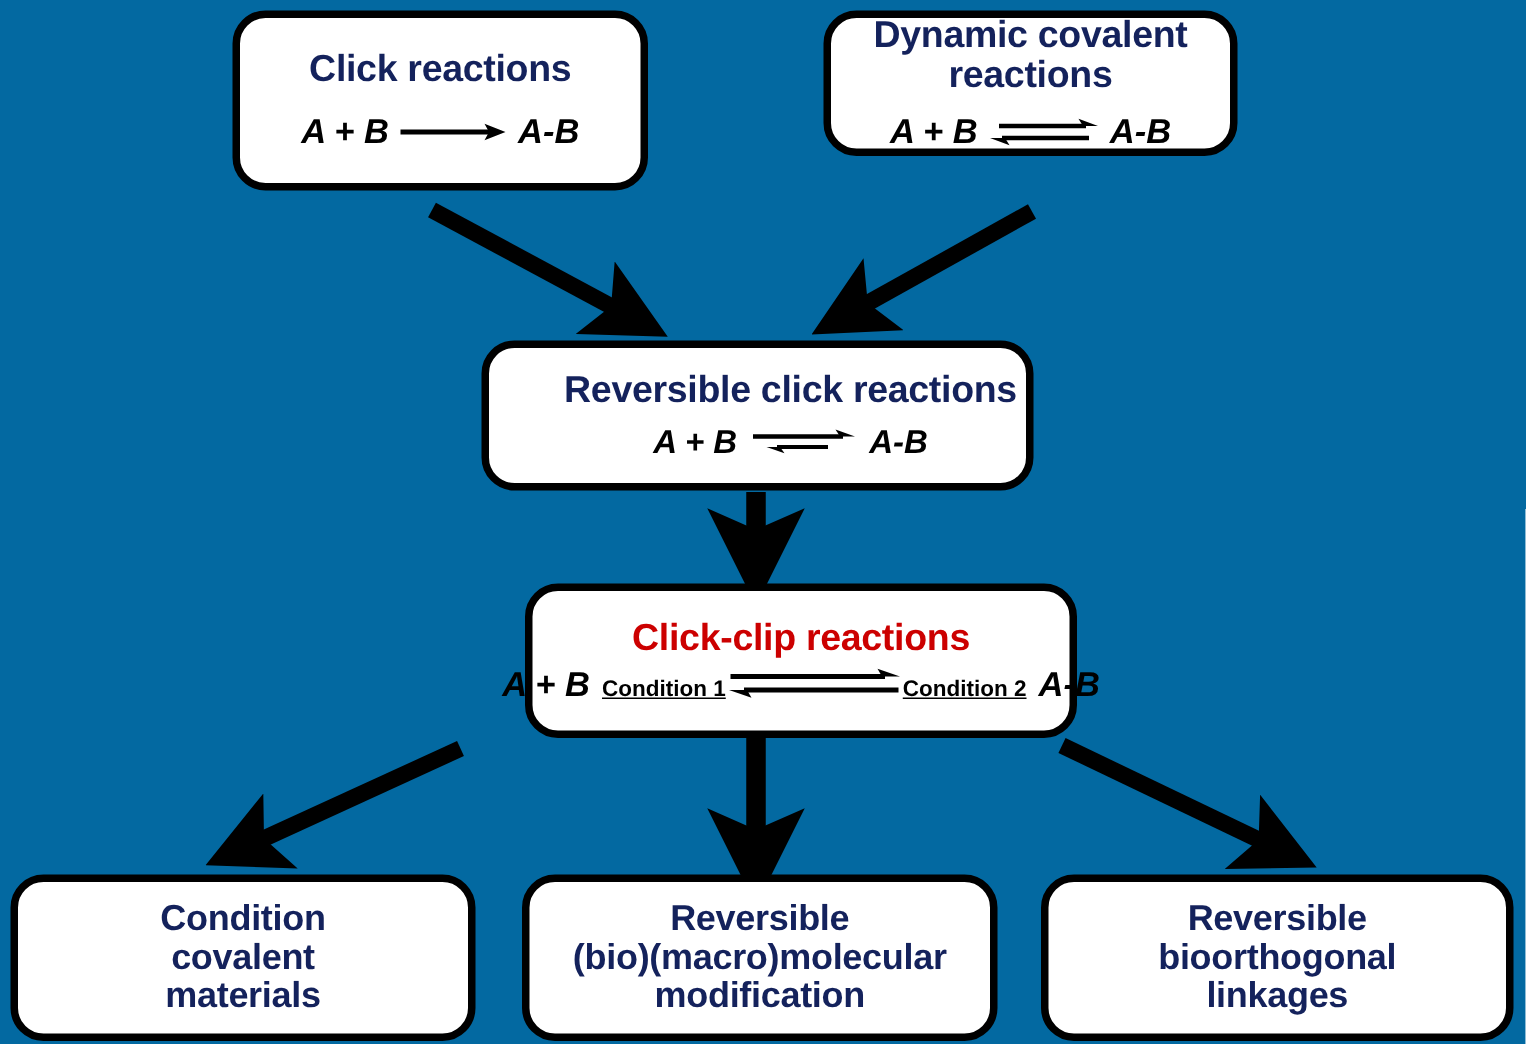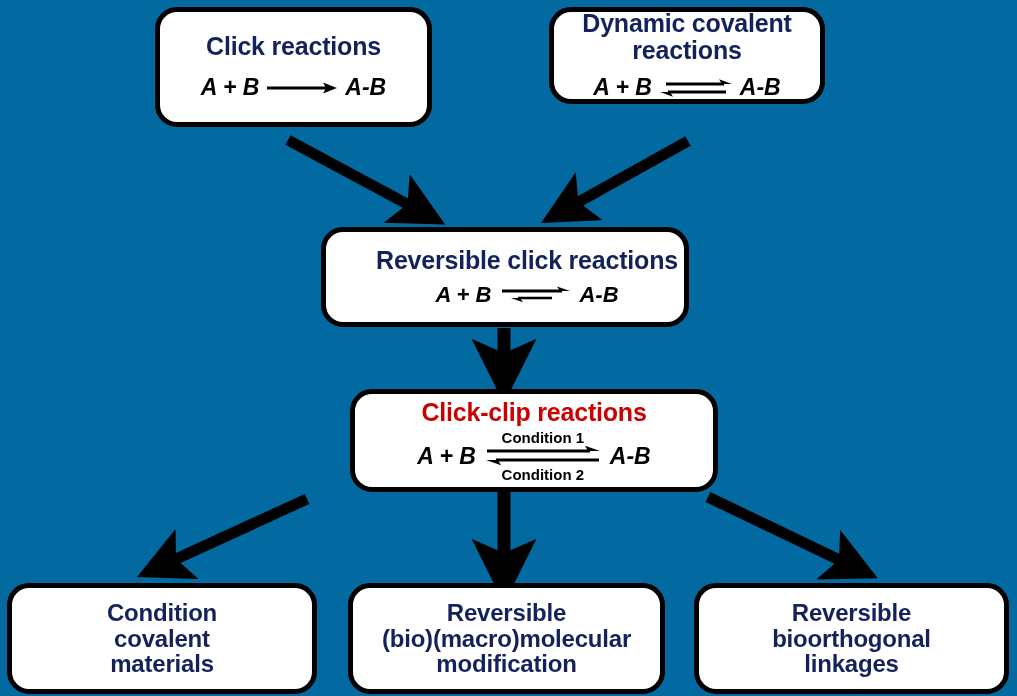--- a/index.html
+++ b/index.html
@@ -68,23 +68,24 @@
   .cond-label {
     font-weight: bold;
     font-size: 15px;
     color: #000000;
     text-align: center;
     line-height: 1;
     white-space: nowrap;
   }
   .eq-stack {
     display: flex;
-    flex-direction: column;
-    align-items: center;
+    flex-direction: row;
+    align-items: flex-end;
     justify-content: center;
+    text-decoration: underline;
   }
 </style>
 </head>
 <body>
 
 <div id="canvas">
 
   <svg class="conn" viewBox="0 0 1017 696">
     <defs>
       <marker id="ah" markerWidth="5" markerHeight="5" refX="2.4" refY="2.5" orient="auto">

